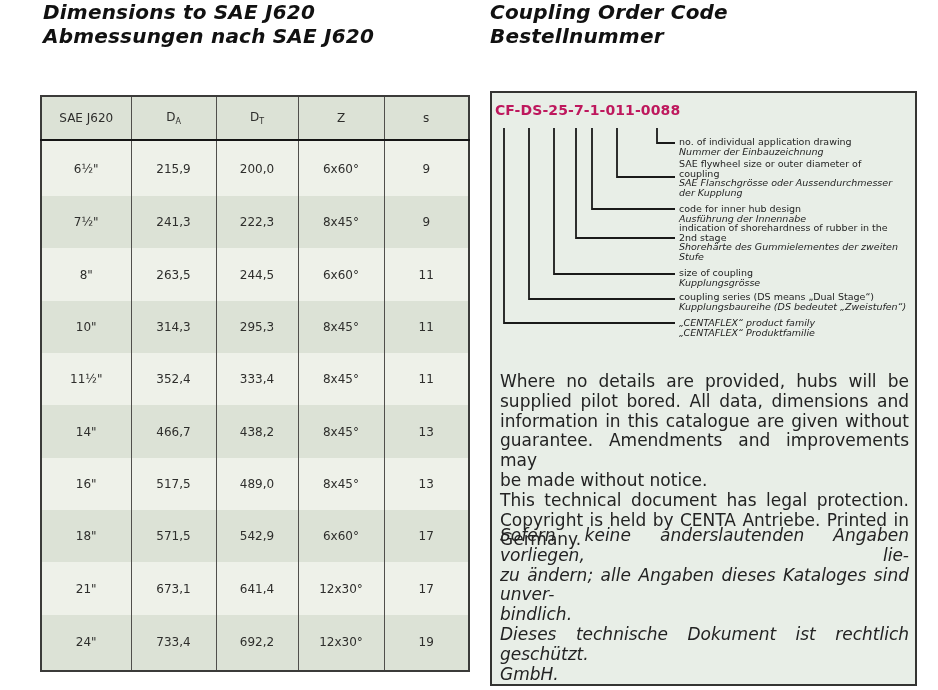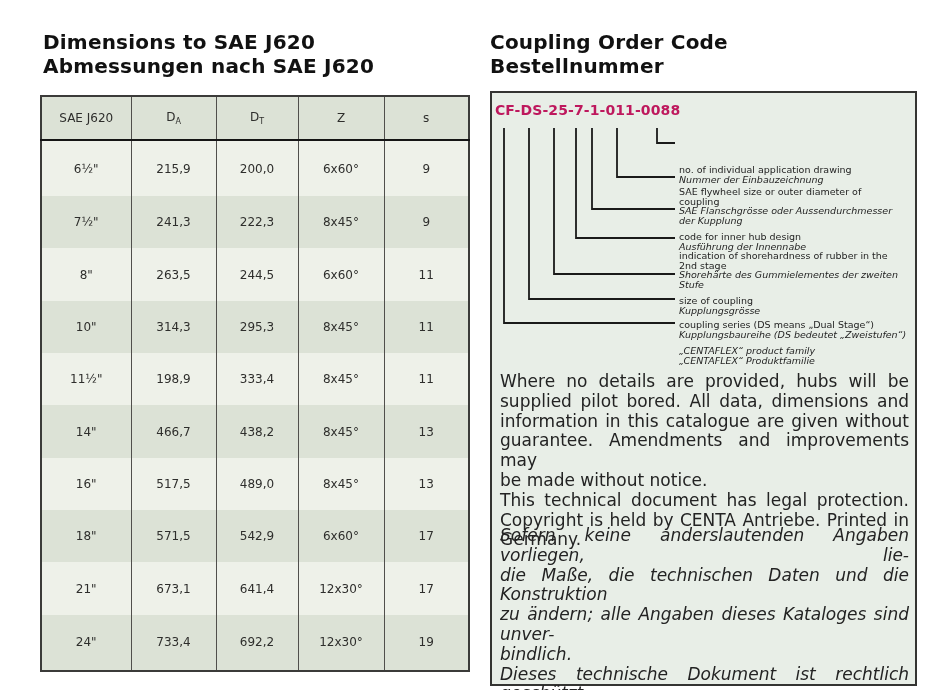--- a/index.html
+++ b/index.html
@@ -9,21 +9,21 @@
     --line_dark:#1a1a1a;
     --border_dark:#3b3b39;
     --text_main:#1c1c1c;
     --text_cell:#2e2e2c;
   }
   html,body{margin:0;padding:0;}
   body{background:#ffffff;font-family:"DejaVu Sans","Liberation Sans",sans-serif;}
   .page{position:relative;width:938px;height:690px;background:#ffffff;overflow:hidden;}
 
   
-  .title{position:absolute;top:30px;font-size:20px;line-height:24px;font-weight:bold;color:#111;letter-spacing:0.2px;}
+  .title{position:absolute;top:0;font-size:20px;line-height:24px;font-weight:bold;color:#111;letter-spacing:0.2px;font-style:italic;}
   .title-left{left:43px;}
   .title-right{left:490px;}
 
   
   table.dim-table{
     position:absolute;left:40px;top:95px;width:428px;height:577px;
     border-collapse:collapse;table-layout:fixed;
     border:2px solid var(--border_dark);
     font-size:12px;color:var(--text_cell);padding-left:44px;
   }
@@ -39,21 +39,21 @@
   table.dim-table sub{font-size:8px;}
 
   
   .code-box{
     position:absolute;left:490px;top:91px;width:427px;height:595px;
     box-sizing:border-box;border:2px solid #343432;background:var(--panel_bg);
   }
   .code-text{position:absolute;left:3px;top:9px;font-size:14px;font-weight:bold;color:#be185d;letter-spacing:0.1px;white-space:nowrap;}
   svg.leads{position:absolute;left:0;top:0;pointer-events:none;}
 
-  .code-label{position:absolute;left:187px;width:236px;color:#242424;margin-top:28px;}
+  .code-label{position:absolute;left:187px;width:236px;color:#242424;}
   .lab-line{font-size:9.5px;line-height:9.6px;white-space:nowrap;}
   .lab-line.it{font-style:italic;}
 
   .notice{position:absolute;left:8px;width:409px;color:#232323;font-size:17px;line-height:19.8px;}
   .notice-en{top:279px;}
   .notice-de{top:433px;font-style:italic;}
   .notice-line{white-space:normal;}
   .notice-line.just{text-align:justify;text-align-last:justify;}
 </style>
 </head>
@@ -107,21 +107,21 @@
         </tr>
         <tr>
           <td>10"</td>
           <td>314,3</td>
           <td>295,3</td>
           <td>8x45°</td>
           <td>11</td>
         </tr>
         <tr>
           <td>11½"</td>
-          <td>198,9</td>
+          <td>352,4</td>
           <td>333,4</td>
           <td>8x45°</td>
           <td>11</td>
         </tr>
         <tr>
           <td>14"</td>
           <td>466,7</td>
           <td>438,2</td>
           <td>8x45°</td>
           <td>13</td>
@@ -215,21 +215,20 @@
         <div class="notice-line just">supplied pilot bored. All data, dimensions and</div>
         <div class="notice-line just">information in this catalogue are given without</div>
         <div class="notice-line just">guarantee. Amendments and improvements may</div>
         <div class="notice-line">be made without notice.</div>
         <div class="notice-line just">This technical document has legal protection.</div>
         <div class="notice-line just">Copyright is held by CENTA Antriebe. Printed in</div>
         <div class="notice-line">Germany.</div>
       </div>
     <div class="notice notice-de" id="notice-de">
         <div class="notice-line just">Sofern keine anderslautenden Angaben vorliegen, lie-</div>
-        <div class="notice-line just">die Maße, die technischen Daten und die Konstruktion</div>
         <div class="notice-line just">zu ändern; alle Angaben dieses Kataloges sind unver-</div>
         <div class="notice-line">bindlich.</div>
         <div class="notice-line just">Dieses technische Dokument ist rechtlich geschützt.</div>
         <div class="notice-line">GmbH.</div>
       </div>
   </div>
 
 </div>
 
 </body></html>

